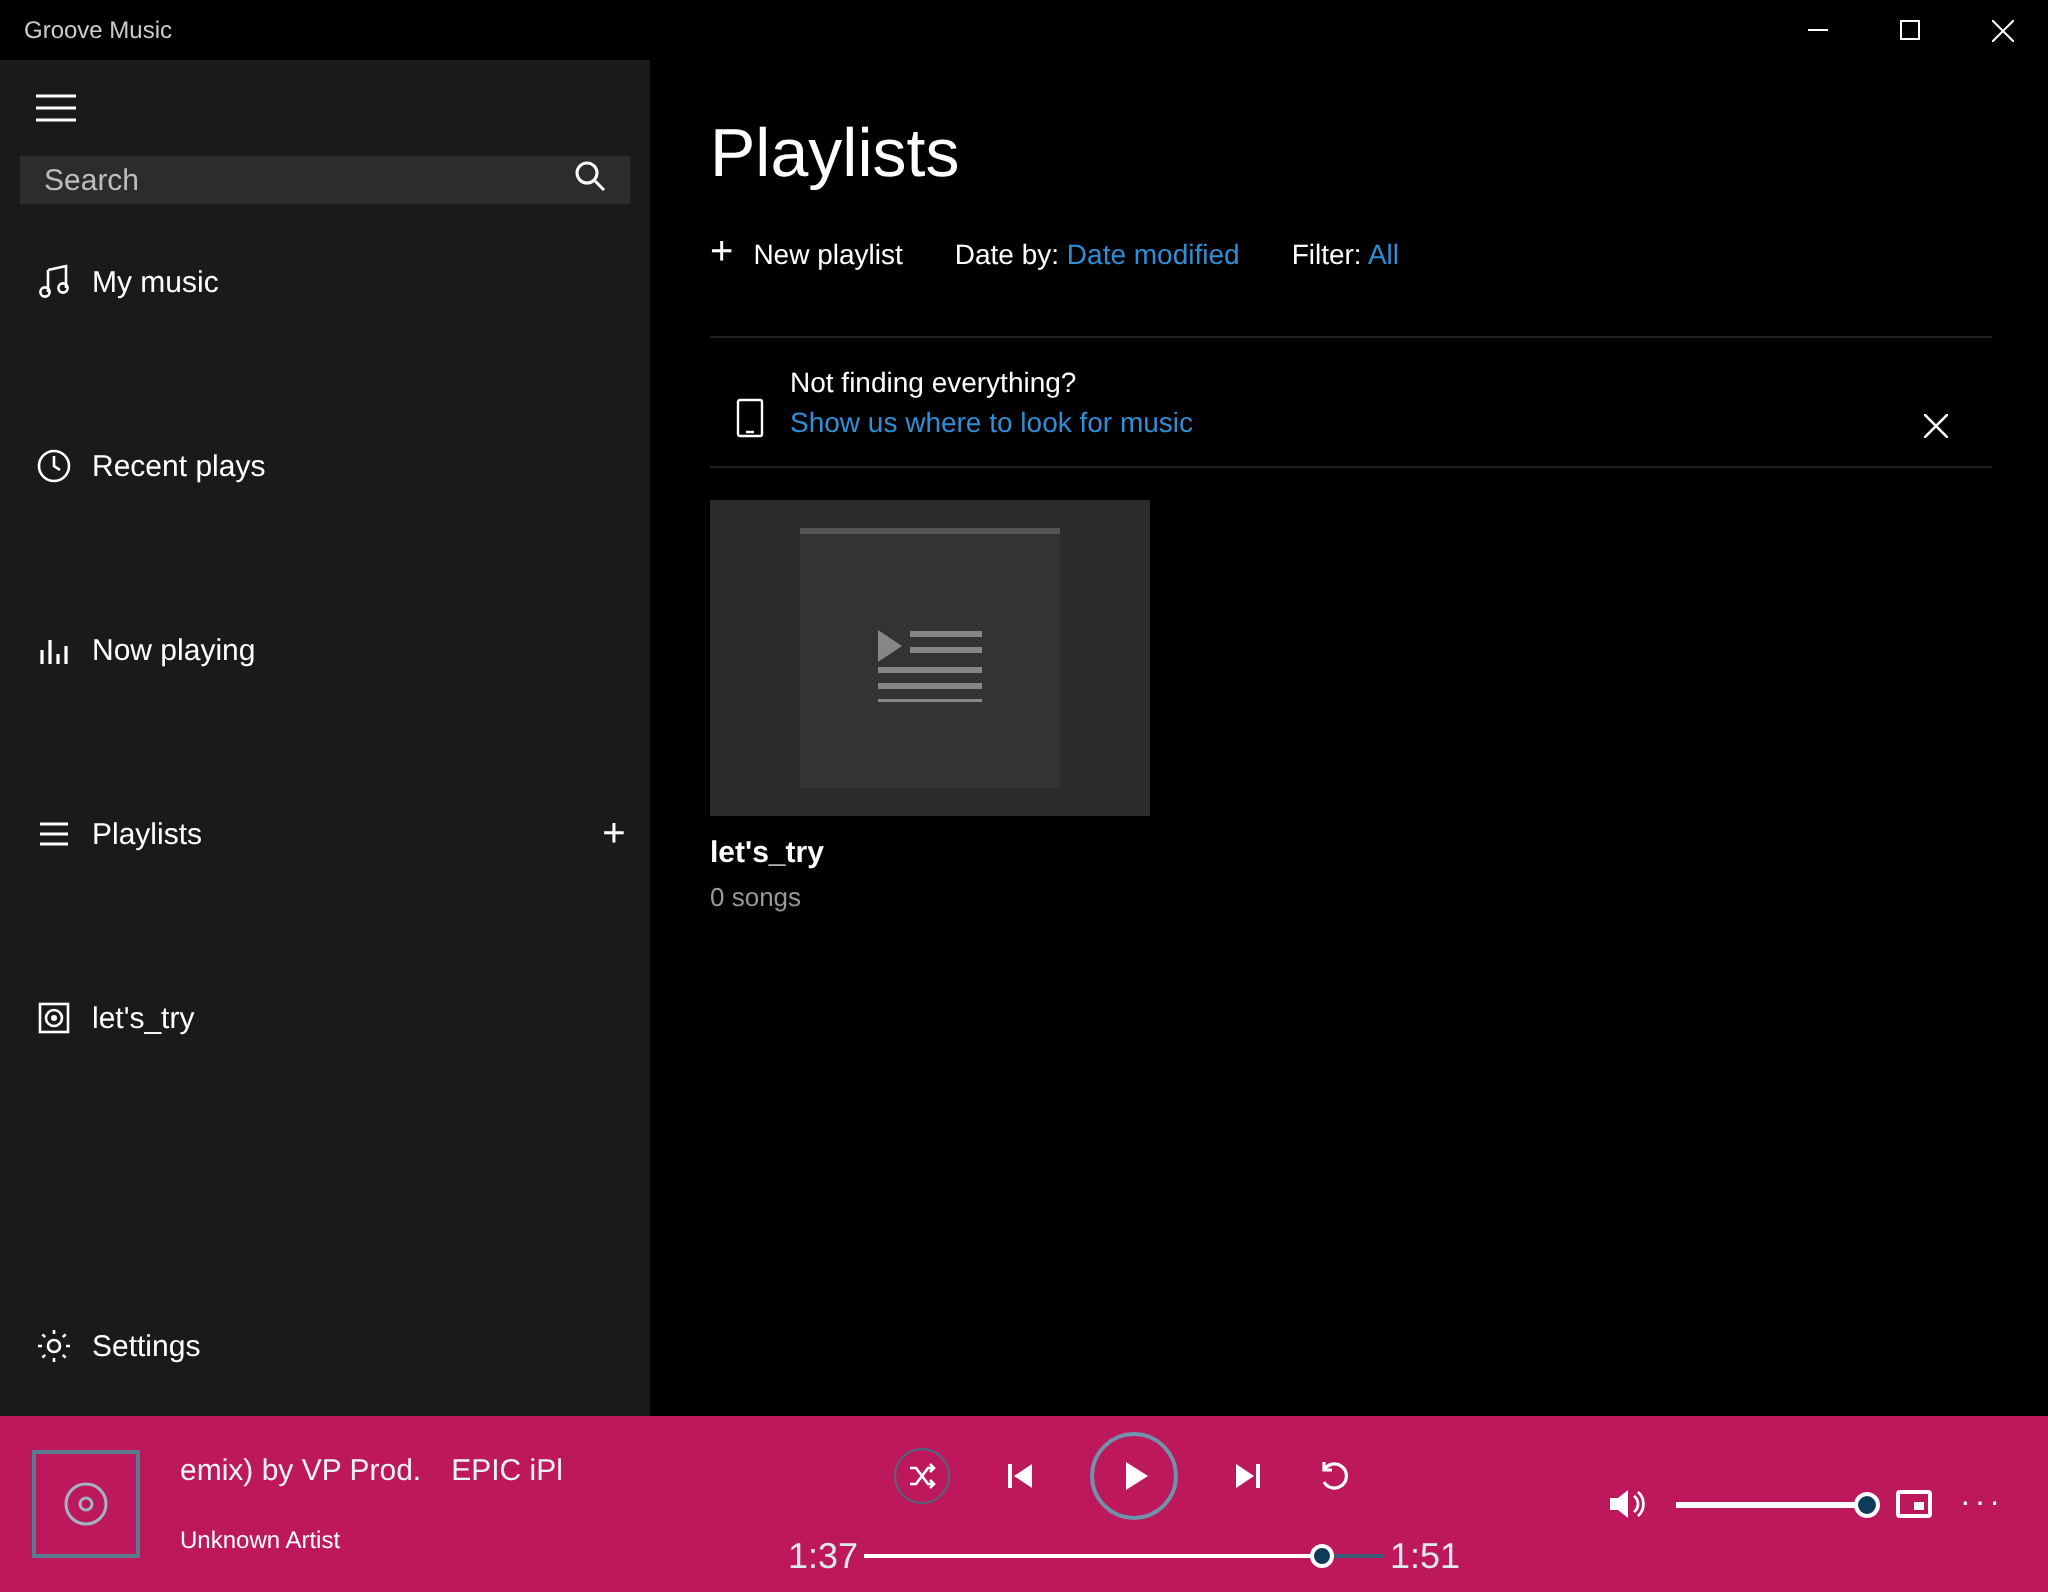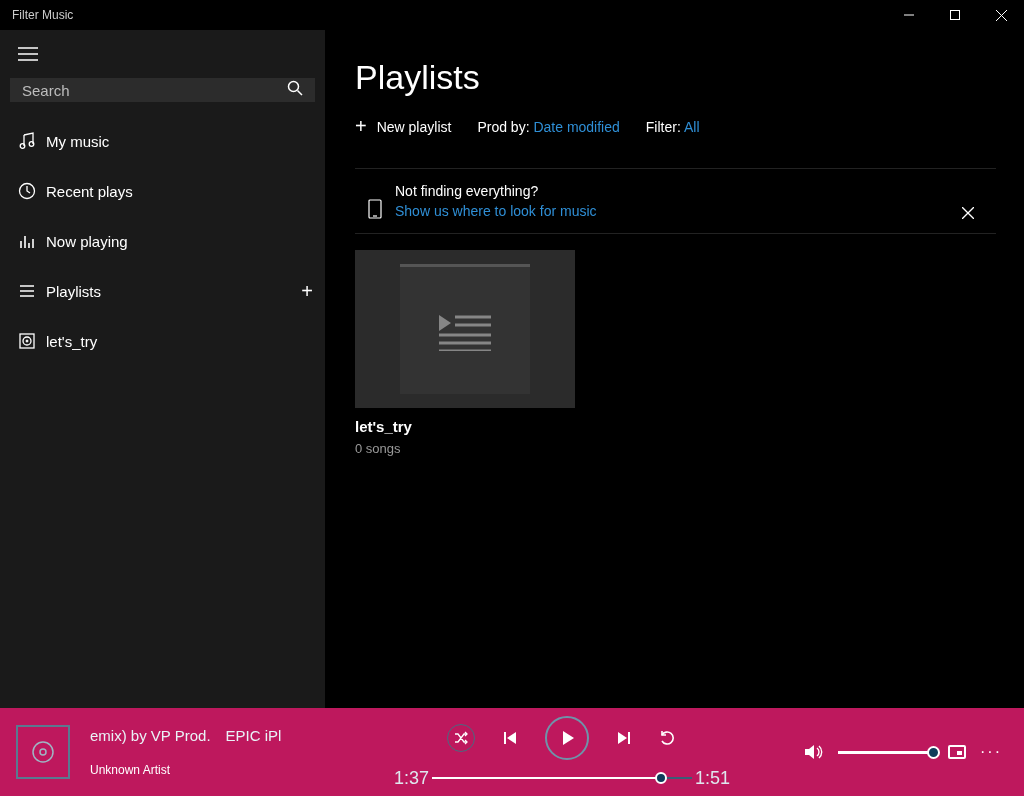--- a/index.html
+++ b/index.html
@@ -18,21 +18,21 @@
 
 .sidebar { width: 325px; background: #1a1a1a; display: flex; flex-direction: column; }
 .hamburger { height: 48px; display: flex; align-items: center; padding-left: 18px; }
 .hamburger svg { width: 20px; height: 20px; }
 
 .searchbox { margin: 0 10px 8px 10px; height: 24px; background: #2c2c2c; display: flex; align-items: center; padding: 0 12px; }
 .searchbox input { flex:1; background: transparent; border: none; outline: none; color: #fff; font-size: 15px; }
 .searchbox input::placeholder { color: #bdbdbd; }
 .searchbox .sicon { color: #fff; }
 
-.navitems { display: flex; flex-direction: column; padding-top: 6px; }
+.navitems { display: flex; flex-direction: column; padding-top: 6px; gap: 42px; }
 .navitem { height: 50px; display: flex; align-items: center; padding-left: 18px; color: #fff; font-size: 15px; }
 .navitem .nicon { width: 28px; display:flex; align-items:center; }
 .navitem .nlabel { flex:1; }
 .navitem .nadd { width: 36px; display:flex; align-items:center; justify-content:center; color:#fff; font-size: 20px; font-weight: 300; }
 
 .sidebar .spacer { flex:1; }
 .settingsitem { height: 50px; display:flex; align-items:center; padding-left:18px; font-size:15px; margin-bottom: 10px; }
 .settingsitem .nicon { width:28px; display:flex; align-items:center; }
 
 
@@ -86,21 +86,21 @@
 .more { letter-spacing:2px; }
 
 svg { stroke: currentColor; fill: none; }
 </style>
 </head>
 <body>
 
 <div class="window">
 
   <div class="titlebar">
-    <div class="title">Filter Music</div>
+    <div class="title">Groove Music</div>
     <div class="winbtns">
       <div class="winbtn">
         <svg width="10" height="10">
             <line x1="0" y1="5" x2="10" y2="5" stroke-width="1"></line>
           </svg>
       </div>
       <div class="winbtn">
         <svg width="10" height="10">
             <rect x="0.5" y="0.5" width="9" height="9" stroke-width="1"></rect>
           </svg>
@@ -191,32 +191,41 @@
                 <circle cx="9" cy="9" r="1" fill="#fff"></circle>
               </svg>
           </span>
           <span class="nlabel">let's_try</span>
         </div>
 
       </div>
 
       <div class="spacer"></div>
 
+      <div class="settingsitem">
+        <span class="nicon">
+          <svg width="18" height="18" viewBox="0 0 18 18">
+              <circle cx="9" cy="9" r="3" stroke-width="1.3"></circle>
+              <path d="M9 1v2M9 15v2M1 9h2M15 9h2M3.2 3.2l1.4 1.4M13.4 13.4l1.4 1.4M3.2 14.8l1.4-1.4M13.4 4.6l1.4-1.4" stroke-width="1.3"></path>
+            </svg>
+        </span>
+        <span>Settings</span>
+      </div>
     </div>
 
     <div class="main">
       <h1>Playlists</h1>
 
       <div class="toolbar">
         <div class="newpl">
           <span class="plus">+</span>
           <span>New playlist</span>
         </div>
         <div class="sortby">
-          <span>Prod by:</span>
+          <span>Date by:</span>
           <span class="link">Date modified</span>
         </div>
         <div class="filter">
           <span>Filter:</span>
           <span class="link">All</span>
         </div>
       </div>
 
       <div class="banner">
         <div class="bicon">

